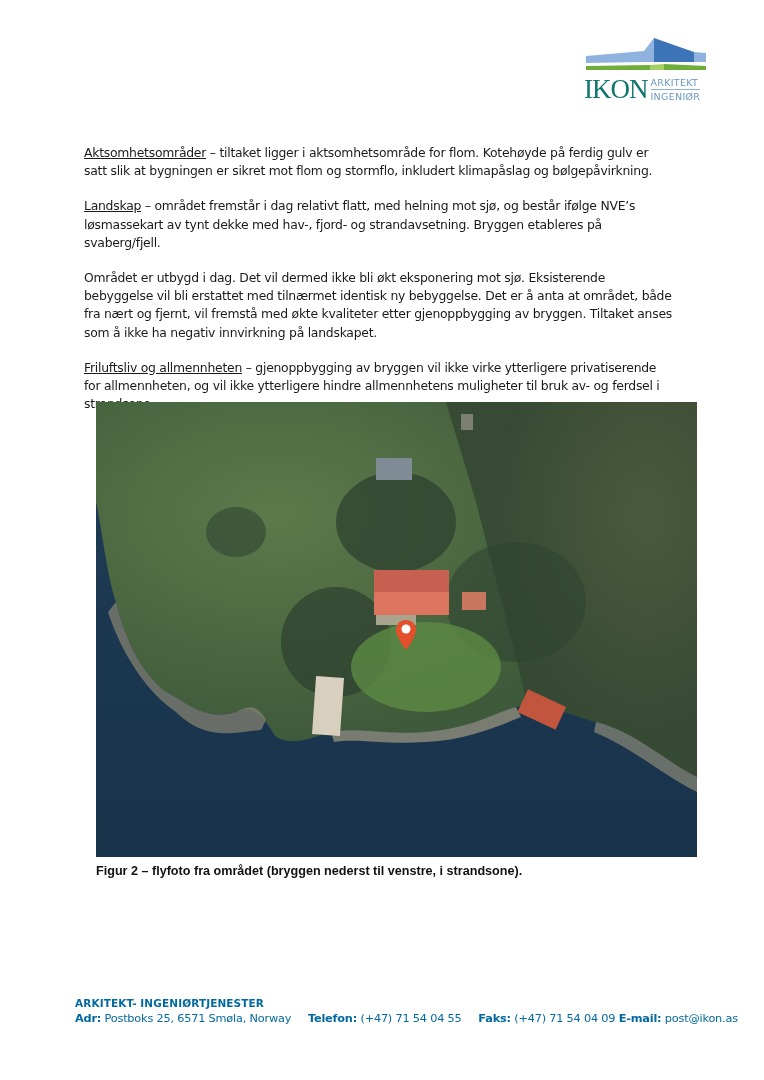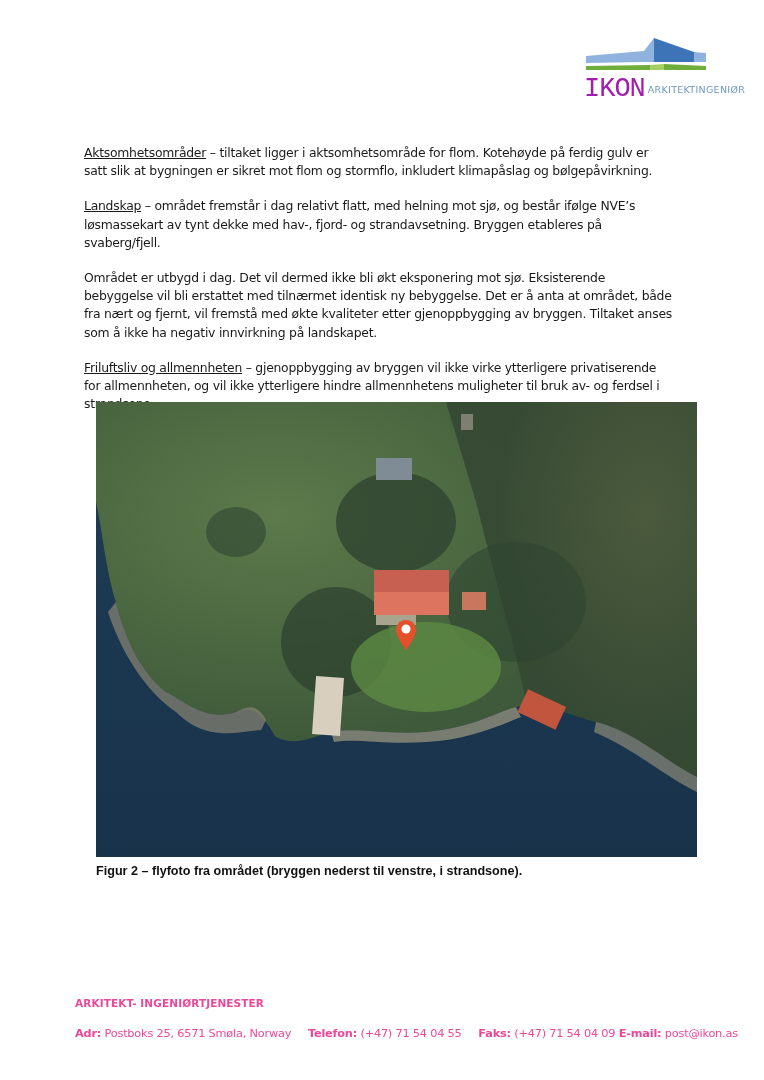--- a/index.html
+++ b/index.html
@@ -3,34 +3,34 @@
   <meta charset="utf-8">
   <style>
     html, body { margin: 0; padding: 0; }
     body {
       width: 764px; height: 1080px; background: #ffffff; position: relative; overflow: hidden;
       font-family: "Liberation Sans", sans-serif; color: #1a1a1a;
     }
     .logo { position: absolute; left: 584px; top: 36px; width: 124px; height: 70px; }
     .logo svg { display: block; }
     .logo-text { position: absolute; left: 0; top: 40px; display: flex; align-items: center; }
-    .logo-ikon { font-family: Liberation Mono, monospace; font-size: 27px; color: #a21caf; letter-spacing: -1px; line-height: 26px; font-weight: normal; }
-    .logo-sub { margin-left: 3px; display: flex; flex-direction: row; font-family: "DejaVu Sans", sans-serif; font-size: 9.5px; color: #6a97c2; line-height: 11px; letter-spacing: 0.3px; }
+    .logo-ikon { font-family: Liberation Serif, serif; font-size: 27px; color: #0f766e; letter-spacing: -1px; line-height: 26px; font-weight: normal; }
+    .logo-sub { margin-left: 3px; display: flex; flex-direction: column; font-family: "DejaVu Sans", sans-serif; font-size: 9.5px; color: #6a97c2; line-height: 11px; letter-spacing: 0.3px; }
     .logo-sub .div { height: 1px; background: #8fb3d4; margin: 1px 0; }
 
     .body-text { position: absolute; left: 84px; top: 144px; width: 590px; font-family: "DejaVu Sans", sans-serif; font-size: 12.4px; line-height: 18.2px; letter-spacing: -0.25px; }
     .body-text p { margin: 0 0 17px 0; }
     .ul { text-decoration: underline; }
 
     .photo { position: absolute; left: 96px; top: 402px; width: 601px; height: 455px; overflow: hidden; background: #1d3a52; }
     .caption { position: absolute; left: 96px; top: 864px; font-family: "Liberation Sans", sans-serif; font-weight: bold; font-size: 12.6px; color: #111; }
 
-    .footer { position: absolute; left: 75px; top: 997px; font-family: "DejaVu Sans", sans-serif; color: #ec4899; }
+    .footer { position: absolute; left: 75px; top: 997px; font-family: "DejaVu Sans", sans-serif; color: #0369a1; }
     .footer-title { font-weight: bold; font-size: 10.5px; letter-spacing: 0.1px; }
-    .footer-line { font-size: 11.3px; margin-top: 18px; white-space: nowrap; letter-spacing: -0.2px; }
+    .footer-line { font-size: 11.3px; margin-top: 3px; white-space: nowrap; letter-spacing: -0.2px; }
     .footer-line b { font-weight: bold; }
     .footer-line .gap { display: inline-block; width: 10px; }
   </style>
 </head>
 <body>
 
 <div class="logo">
   <svg width="124" height="40" viewBox="0 0 124 40">
 
     <polygon points="2,20 60,15 60,26 2,27" fill="#8fb3de"></polygon>

